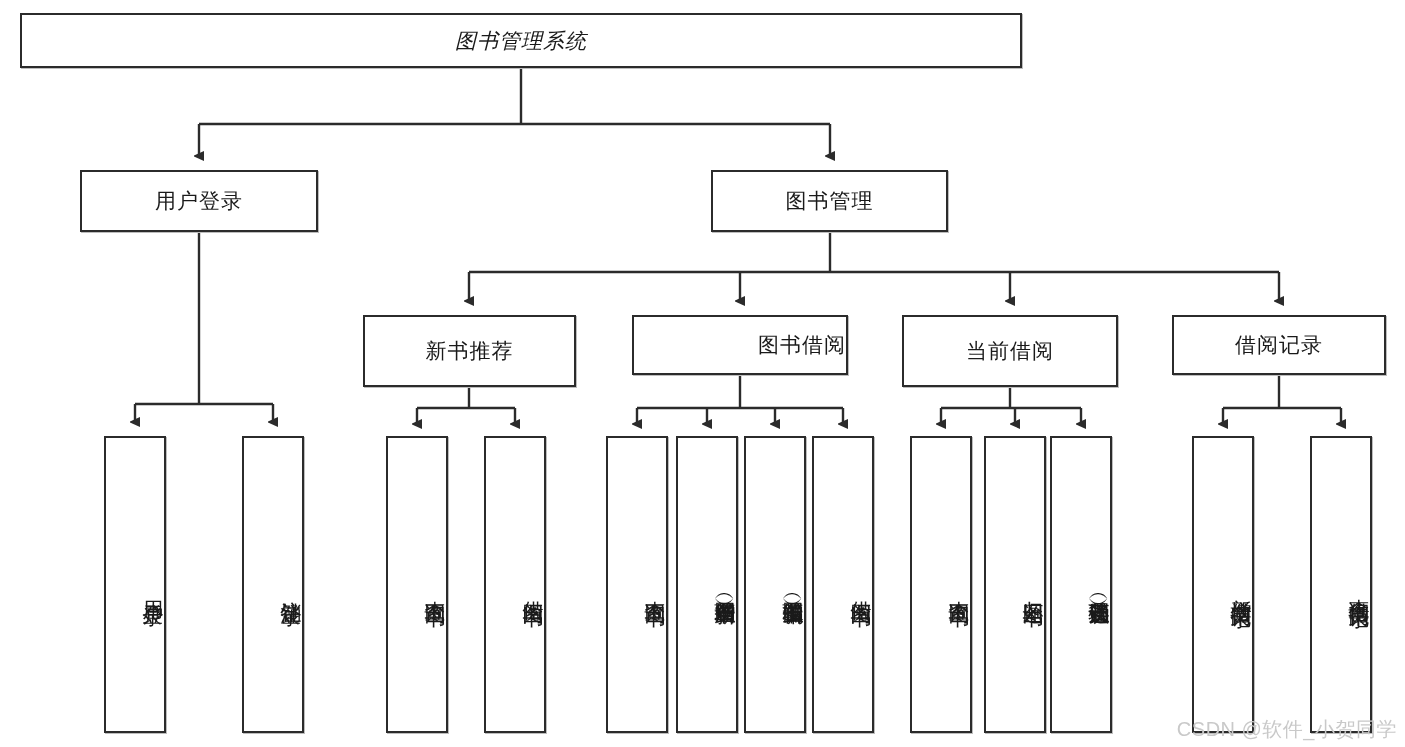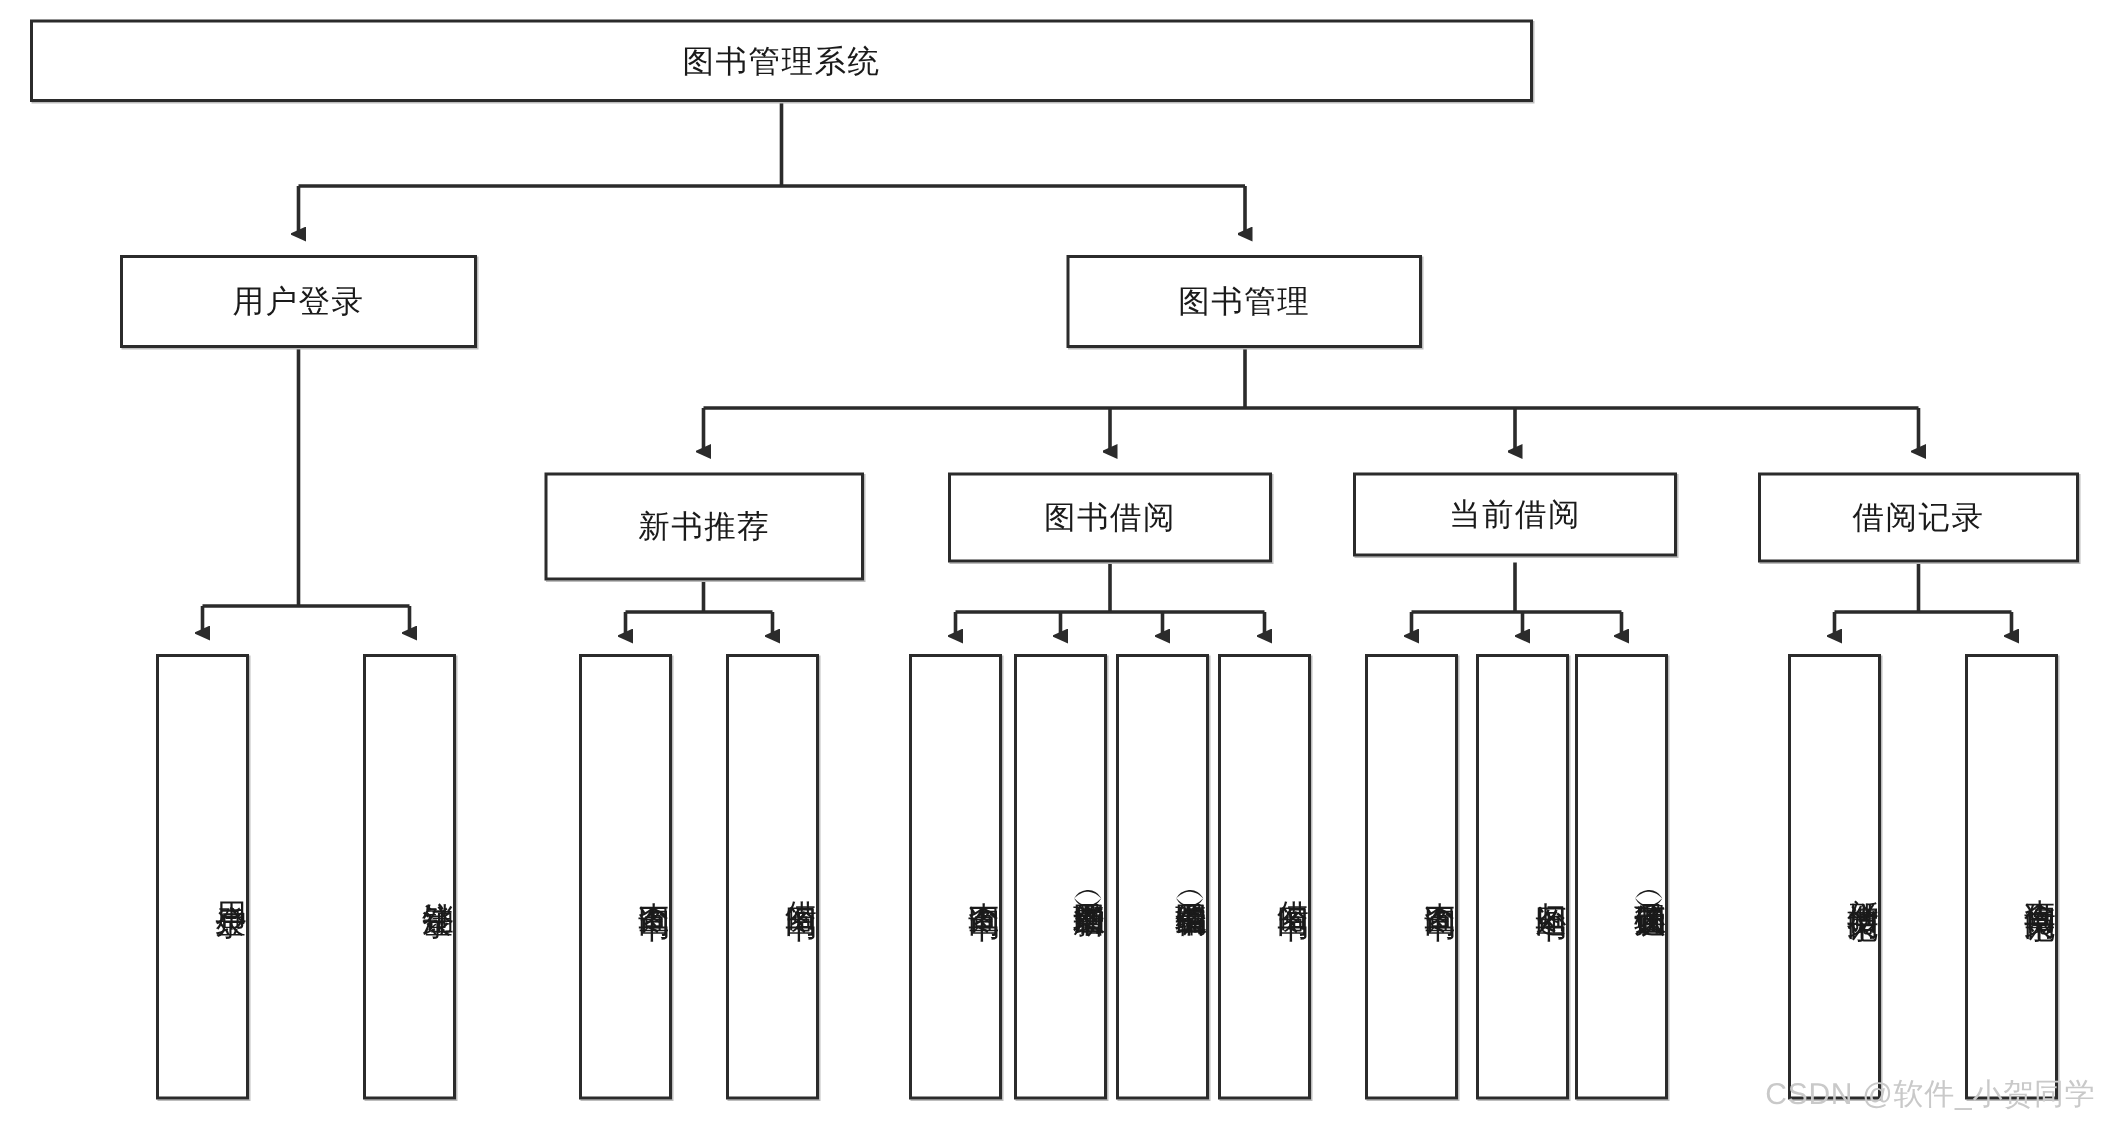--- a/index.html
+++ b/index.html
@@ -118,38 +118,38 @@
       <path d="M1015,408 L1015,424" marker-end="url(#arrow)"></path>
       <path d="M1081,408 L1081,424" marker-end="url(#arrow)"></path>
 
       <path d="M1279,375 L1279,408"></path>
       <path d="M1223,408 L1341,408"></path>
       <path d="M1223,408 L1223,424" marker-end="url(#arrow)"></path>
       <path d="M1341,408 L1341,424" marker-end="url(#arrow)"></path>
     </g>
   </svg>
 
-  <div class="node h" style="left: 20px; top: 13px; width: 1002px; height: 55px;">
+  <div class="node h" style="left: 20px; top: 13px; width: 1002px; height: 55px; font-style: italic;">
     <span>图书管理系统</span>
   </div>
 
   <div class="node h" style="left: 80px; top: 170px; width: 238px; height: 62px;">
     <span>用户登录</span>
   </div>
   <div class="node h" style="left: 711px; top: 170px; width: 237px; height: 62px; font-family: Liberation Mono, monospace;">
     <span>图书管理</span>
   </div>
 
   <div class="node h" style="left: 363px; top: 315px; width: 213px; height: 72px;">
     <span>新书推荐</span>
   </div>
-  <div class="node h" style="left: 632px; top: 315px; width: 216px; height: 60px;">
+  <div class="node h" style="left: 632px; top: 315px; width: 216px; height: 60px; justify-content: flex-end;">
     <span>图书借阅</span>
   </div>
-  <div class="node h" style="left: 902px; top: 315px; width: 216px; height: 56px;">
+  <div class="node h" style="left: 902px; top: 315px; width: 216px; height: 72px;">
     <span>当前借阅</span>
   </div>
   <div class="node h" style="left: 1172px; top: 315px; width: 214px; height: 60px;">
     <span>借阅记录</span>
   </div>
 
   <div class="node v" style="left: 104px; top: 436px; width: 62px; height: 297px;">
     <span class="vtext">用户登录</span>
   </div>
   <div class="node v" style="left: 242px; top: 436px; width: 62px; height: 297px;">

